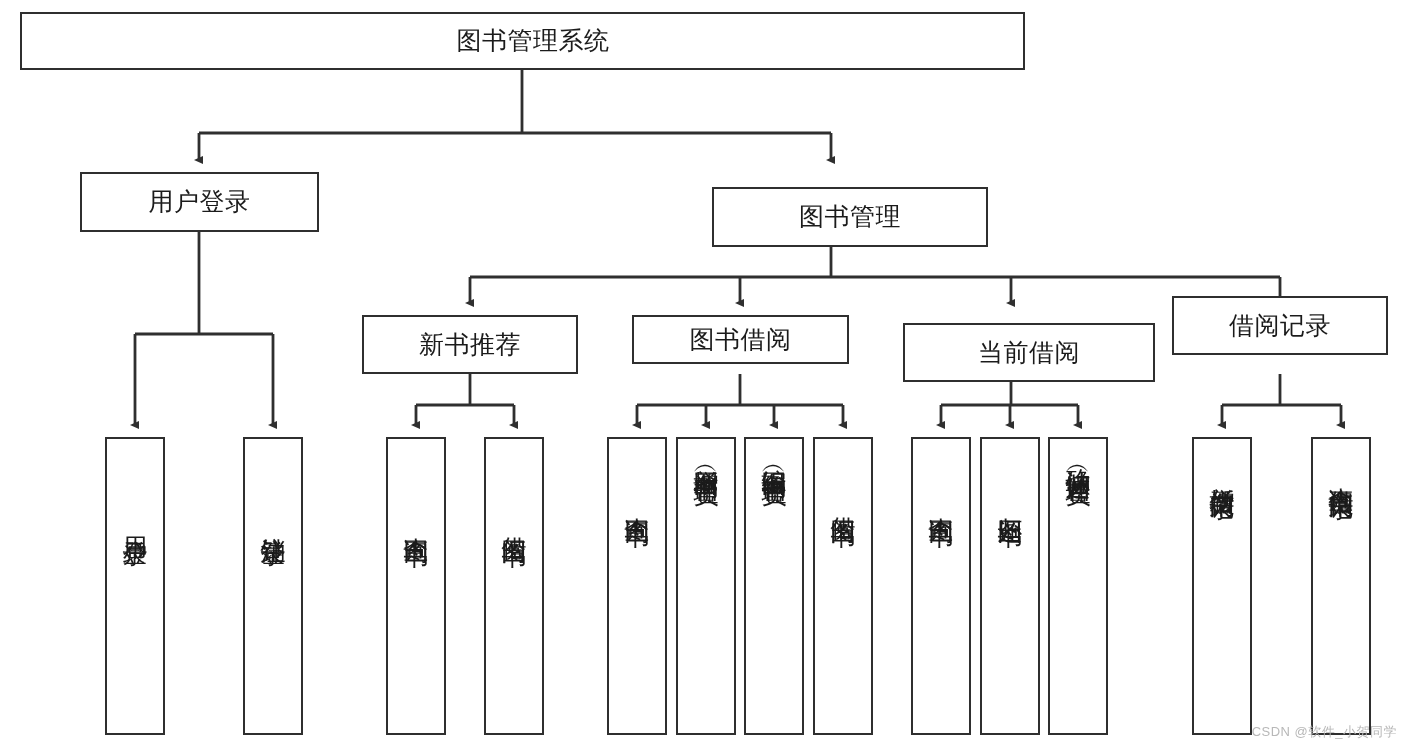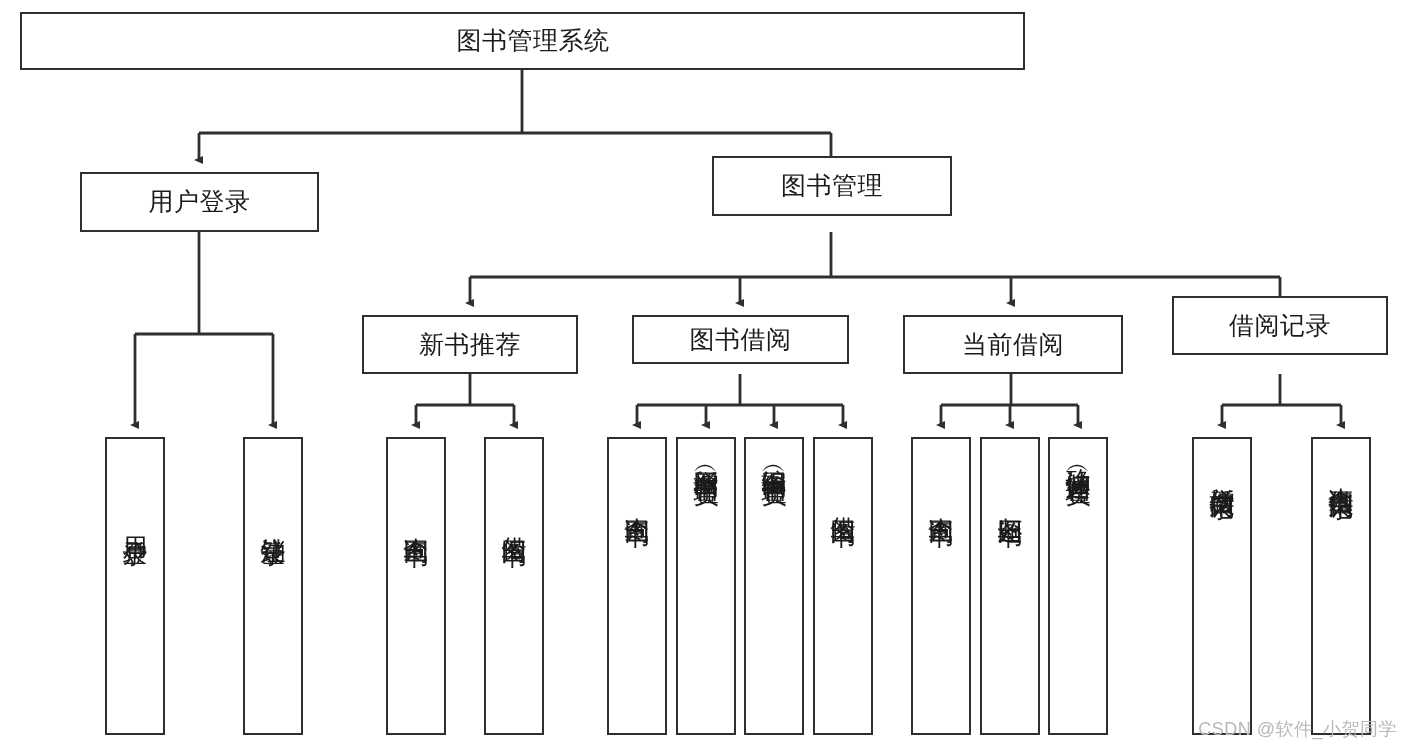--- a/index.html
+++ b/index.html
@@ -66,21 +66,21 @@
   .node.vert.top .label {
     margin-top: 10px;
   }
   .node.vert.near-top .label {
     margin-top: 28px;
   }
   .watermark {
     position: absolute;
     right: 8px;
     bottom: 6px;
-    font-size: 18px;
+    font-size: 13px;
     color: #b8b8b8;
     letter-spacing: 0.5px;
     white-space: nowrap;
   }
 </style>
 </head>
 <body>
 
 <div id="canvas">
 
@@ -134,31 +134,31 @@
     </g>
   </svg>
 
   <div class="node horiz" style="left:20px; top:12px; width:1005px; height:58px;padding-left:21px;">
     <span class="label">图书管理系统</span>
   </div>
 
   <div class="node horiz" style="left:80px; top:172px; width:239px; height:60px;">
     <span class="label">用户登录</span>
   </div>
-  <div class="node horiz" style="left:712px; top:156px; width:240px; height:60px;">
+  <div class="node horiz" style="left:712px; top:187px; width:276px; height:60px;">
     <span class="label">图书管理</span>
   </div>
 
   <div class="node horiz" style="left:362px; top:315px; width:216px; height:59px;align-items:center;">
     <span class="label">新书推荐</span>
   </div>
   <div class="node horiz" style="left:632px; top:315px; width:217px; height:49px;">
     <span class="label">图书借阅</span>
   </div>
-  <div class="node horiz" style="left:903px; top:315px; width:220px; height:59px;">
+  <div class="node horiz" style="left:903px; top:323px; width:252px; height:59px;">
     <span class="label">当前借阅</span>
   </div>
   <div class="node horiz" style="left:1172px; top:296px; width:216px; height:59px;">
     <span class="label">借阅记录</span>
   </div>
 
   <div class="node vert mid" style="left:105px; top:437px; width:60px; height:298px;">
     <span class="label">用户登录</span>
   </div>
   <div class="node vert mid" style="left:243px; top:437px; width:60px; height:298px;">

